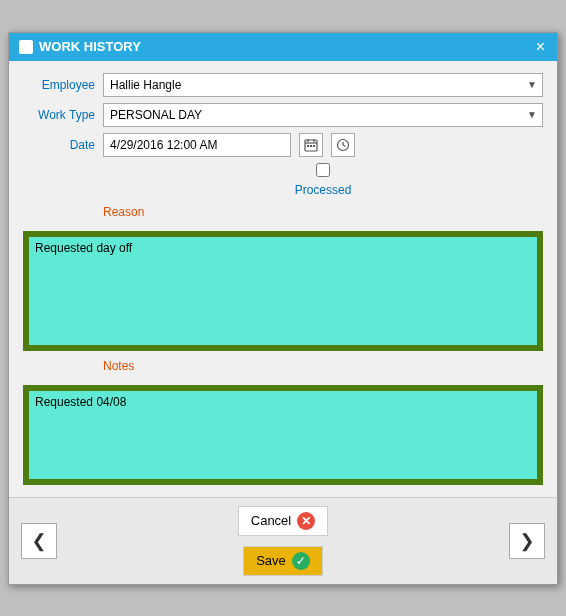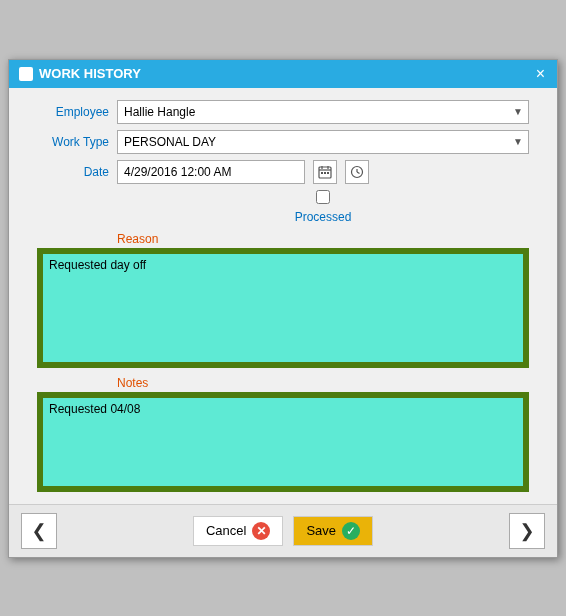--- a/index.html
+++ b/index.html
@@ -46,21 +46,21 @@
     .close-btn {
       background: none;
       border: none;
       color: white;
       font-size: 16px;
       cursor: pointer;
       line-height: 1;
       padding: 0 2px;
     }
     .form-body {
-      padding: 12px 28px;
+      padding: 12px 14px;
       flex: 1;
       display: flex;
       flex-direction: column;
       gap: 6px;
     }
     .form-row {
       display: flex;
       align-items: center;
       gap: 8px;
     }
@@ -174,20 +174,21 @@
       display: flex;
       align-items: center;
       justify-content: center;
       font-size: 18px;
       color: #333;
     }
     .footer-center {
       display: flex;
       gap: 10px;
       align-items: center;
+      flex-direction: column;
     }
     .cancel-btn {
       background: white;
       border: 1px solid #ccc;
       padding: 5px 12px;
       cursor: pointer;
       display: flex;
       align-items: center;
       gap: 6px;
       font-size: 13px;
@@ -221,21 +222,21 @@
       border-radius: 50%;
       display: flex;
       align-items: center;
       justify-content: center;
       color: white;
       font-size: 12px;
     }
     .section-block {
       display: flex;
       flex-direction: column;
-      gap: 2px;
+      gap: 12px;
     }
   </style>
 </head>
 <body>
 
 <div class="dialog">
 
   <div class="title-bar">
     <div class="title-bar-left">
       <span class="title-icon"></span>

